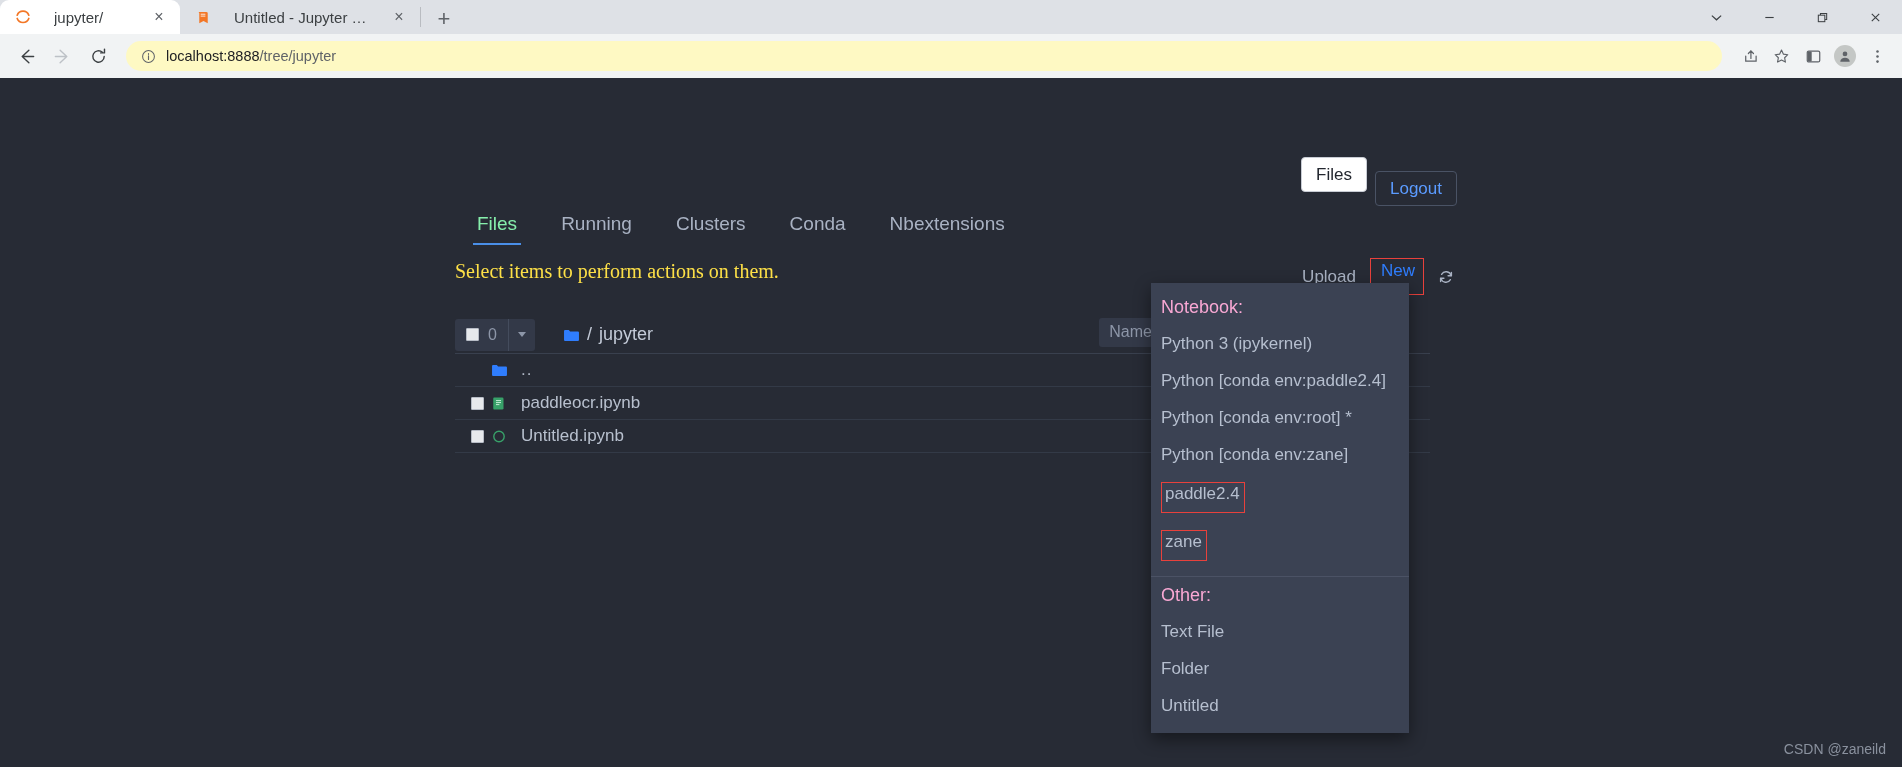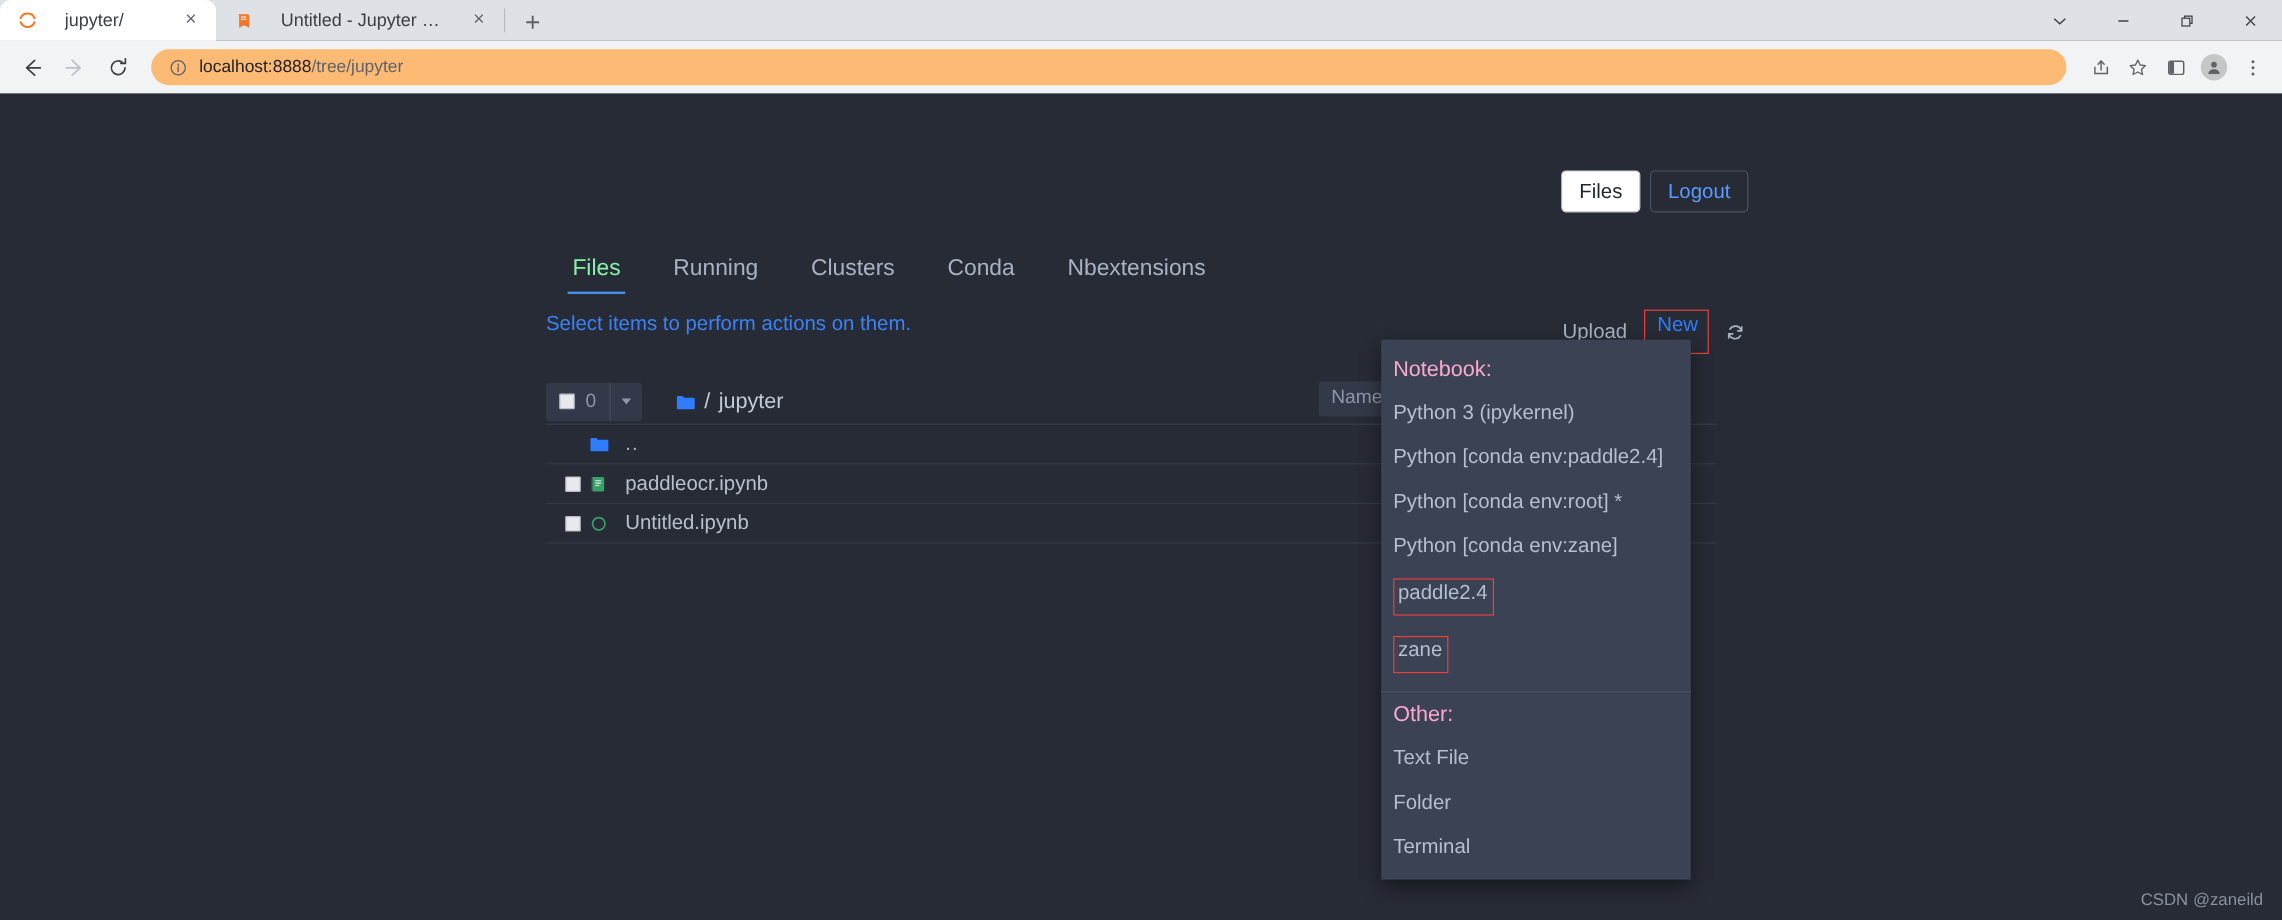--- a/index.html
+++ b/index.html
@@ -79,21 +79,21 @@
   .navbtn {
     width: 32px; height: 32px;
     display:flex; align-items:center; justify-content:center;
     color:#5f6368;
     border-radius: 50%;
   }
   .navbtn.disabled { color:#bdc1c6; }
   .omnibox {
     flex: 1 1 auto;
     height: 30px;
-    background: #fdba74;
+    background: #fef9c3;
     border-radius: 16px;
     display:flex;
     align-items:center;
     gap: 10px;
     padding: 0 14px;
     margin: 0 8px;
     min-width: 0;
   }
   .omnibox-info { width:16px; height:16px; flex:0 0 16px; color:#5f6368; display:flex; align-items:center; justify-content:center; }
   .omnibox-url {
@@ -144,20 +144,21 @@
   }
   .btn-logout {
     background:transparent;
     color:#5b9bff;
     border:1px solid #4a5365;
     border-radius:4px;
     font-size:17px;
     padding: 6px 14px;
     line-height:1.25;
     font-family:"Liberation Sans", sans-serif;
+    margin-top:29px;
   }
 
   .jtabs {
     position:absolute;
     left: 455px;
     top: 131px;
     display:flex;
     align-items:flex-end;
     gap: 0;
   }
@@ -173,22 +174,23 @@
     position:absolute;
     left: 18px; right: 18px; bottom: 0;
     height: 2px;
     background: #4a8fe8;
   }
 
   .hint {
     position:absolute;
     left: 455px;
     top: 182px;
-    font-size: 17px;
-    color: #3b82f6;
+    font-size: 20px;
+    color: #fde047;
+    font-family: Liberation Serif, serif;
   }
 
   .actionbar {
     position:absolute;
     right: 448px;
     top: 180px;
     display:flex;
     align-items:center;
     gap: 14px;
   }
@@ -582,18 +584,18 @@
     <div class="menu-divider"></div>
 
     <div class="menu-hdr">Other:</div>
     <div class="menu-item">
       <span>Text File</span>
     </div>
     <div class="menu-item">
       <span>Folder</span>
     </div>
     <div class="menu-item">
-      <span>Terminal</span>
+      <span>Untitled</span>
     </div>
   </div>
 
   <div class="watermark">CSDN @zaneild</div>
 </div>
 
 </body></html>

